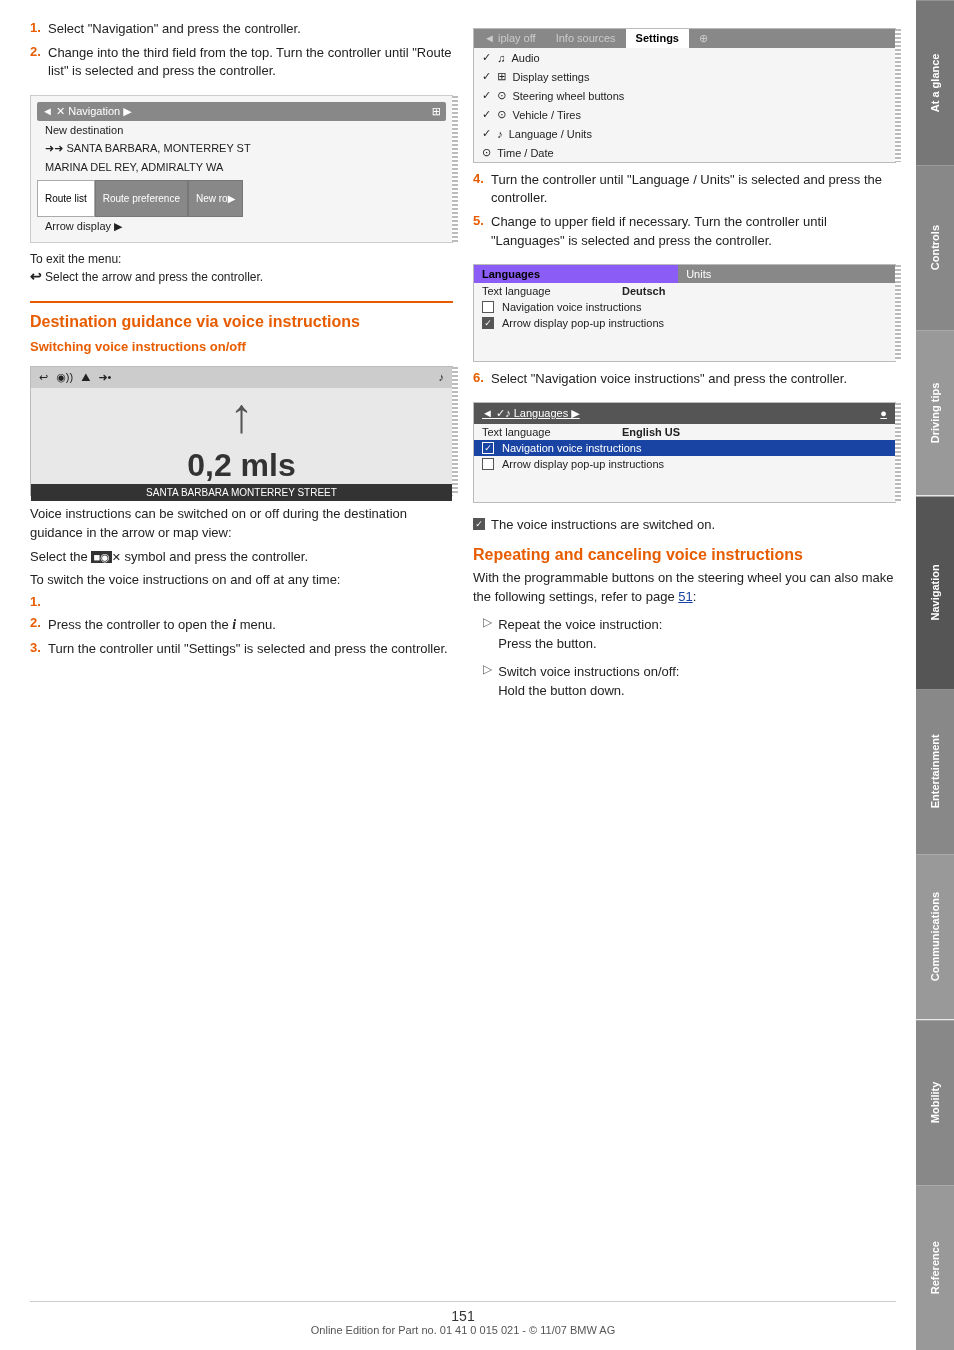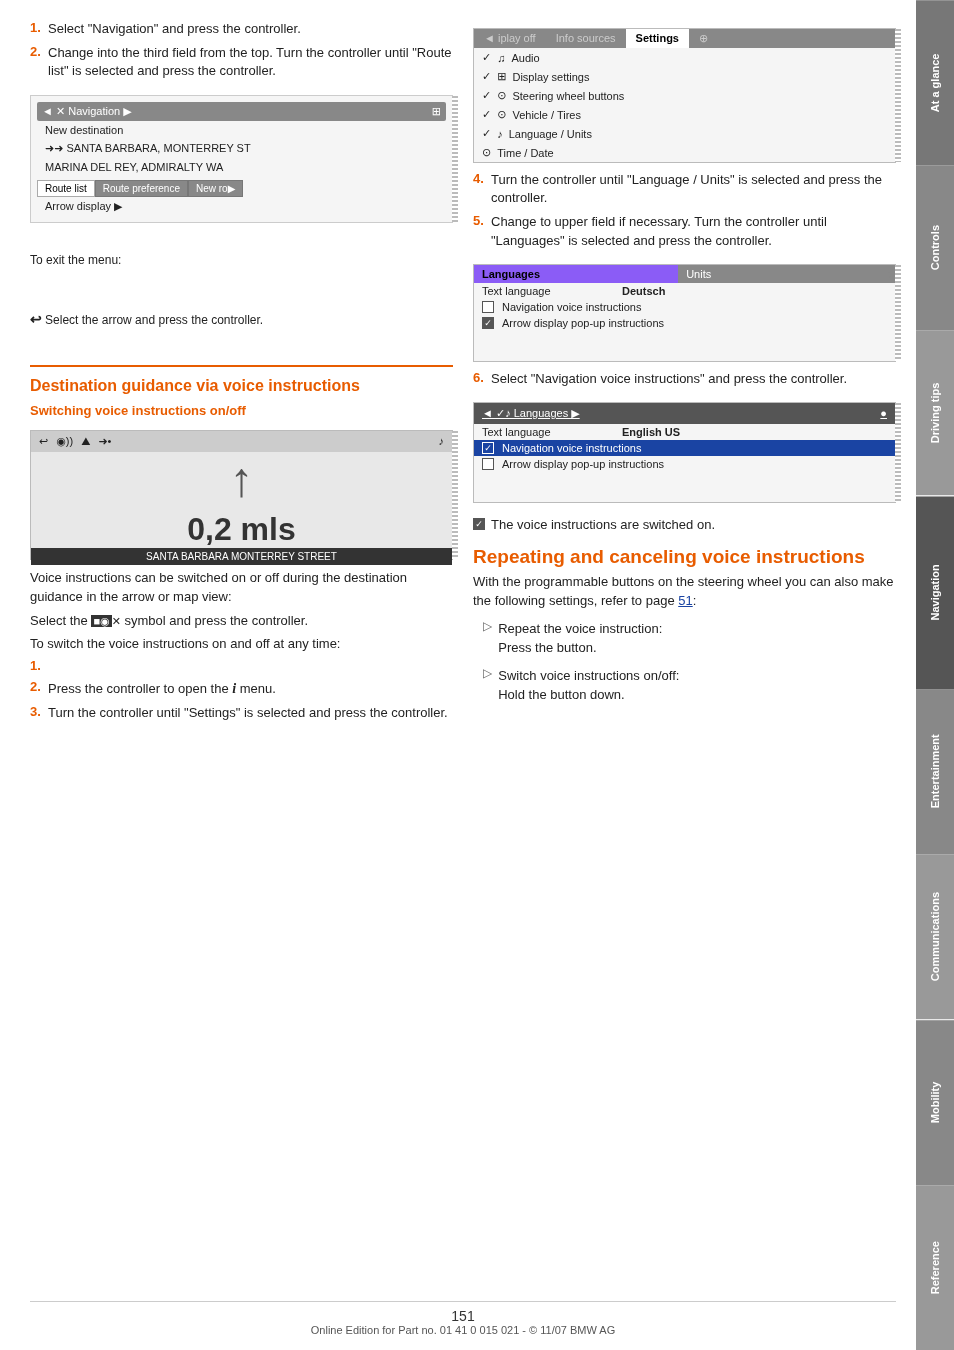--- a/index.html
+++ b/index.html
@@ -122,21 +122,21 @@
       gap: 6px;
     }
     .nav-ui-route-bar {
       display: flex;
       gap: 0;
       margin-top: 4px;
     }
     .route-btn {
       background: #888;
       color: #fff;
-      padding: 2px 7px;
+      padding: 12px 7px;
       font-size: 10px;
       border: 1px solid #777;
       cursor: pointer;
     }
     .route-btn.active {
       background: #fff;
       color: #000;
       border: 1px solid #aaa;
     }
 
@@ -200,21 +200,21 @@
 
     .body-text {
       font-size: 13px;
       line-height: 1.5;
       margin-bottom: 4px;
     }
 
     
     .exit-note {
       font-size: 12px;
-      margin: 22px 0;
+      margin: 1px 0;
     }
 
     
     .settings-box {
       border: 1px solid #bbb;
       background: #f5f5f5;
       margin: 8px 0;
       font-size: 11px;
     }
     .settings-tabs {
@@ -366,21 +366,21 @@
 
     hr.section-divider {
       border: none;
       border-top: 2px solid #e85c00;
       margin: 6px 0;
     }
 
     
     .repeating-heading {
       color: #e85c00;
-      font-size: 19px;
+      font-size: 16px;
       font-weight: bold;
       margin: 8px 0 4px;
     }
 
     .nav-ui-big-header {
       background: #555;
       color: #fff;
       padding: 4px 8px;
       font-size: 11px;
       display: flex;

